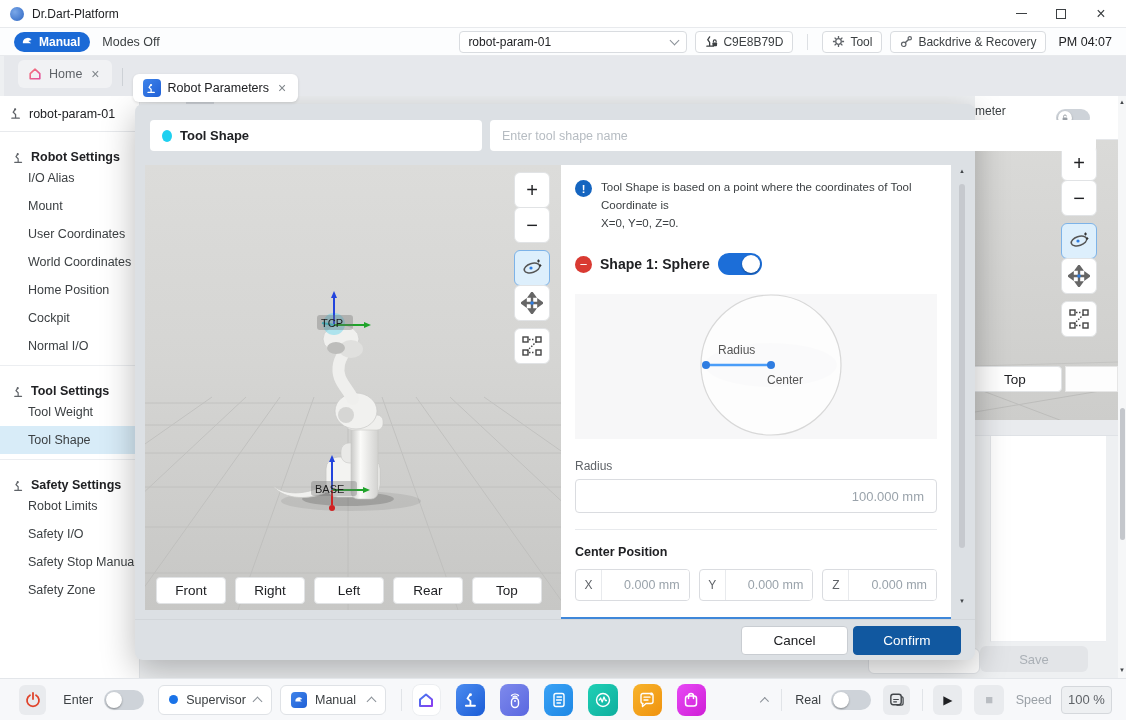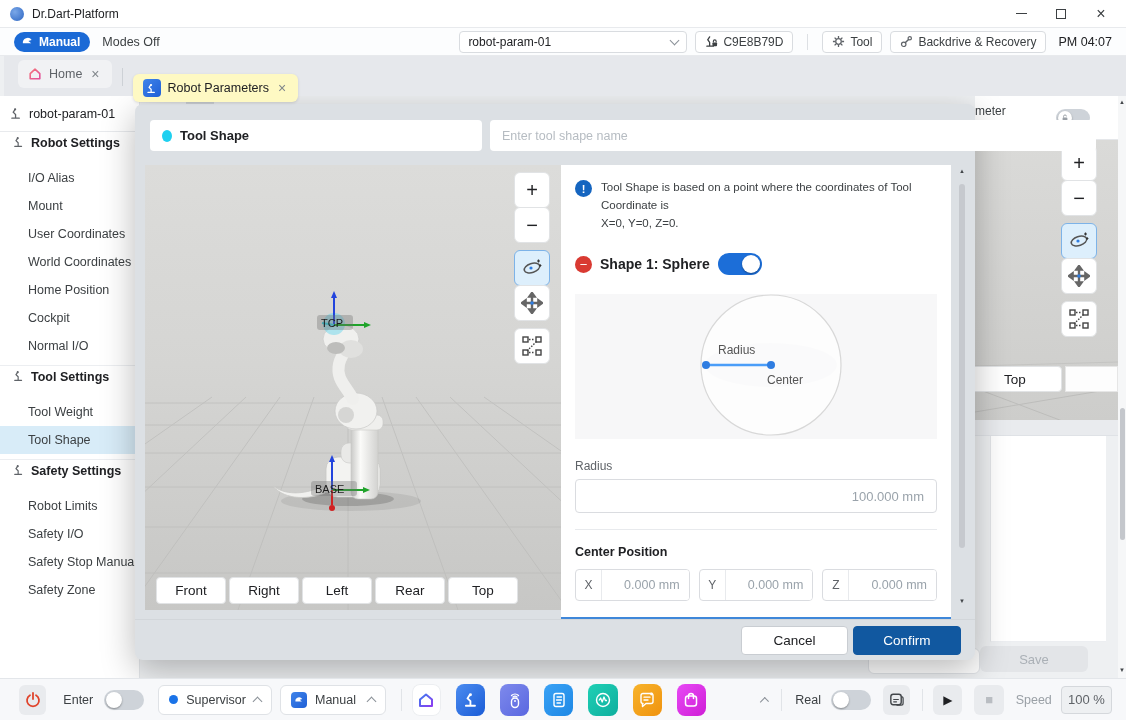--- a/index.html
+++ b/index.html
@@ -23,31 +23,31 @@
   .param-select { margin-left:auto; width:228px; height:22px; border:1px solid #d9dce0; border-radius:4px; background:#fff; display:flex; align-items:center; padding:0 8px; font-size:12px; color:#202124; }
   .param-select .chev-down { margin-left:auto; }
   .tb-btn { height:22px; border:1px solid #d9dce0; border-radius:4px; background:#fff; display:flex; align-items:center; gap:5px; padding:0 9px; font-size:12px; color:#3c4043; margin-left:8px; }
   .tb-sep { width:1px; height:16px; background:#dde0e4; margin:0 6px 0 14px; }
   .tb-time { margin-left:12px; font-size:12.5px; color:#202124; }
 
   
   .tabbar { position:absolute; left:4px; top:56px; width:1126px; height:40px; background:#e6e8ec; display:flex; align-items:center; padding:0 0 5px 14px; z-index:25; }
   .tab { height:28px; border-radius:6px; display:flex; align-items:center; gap:7px; padding:0 10px; font-size:12.5px; }
   .tab.inactive { background:rgba(255,255,255,.45); color:#5f6368; }
-  .tab.active { background:#fef9c3; color:#202124; box-shadow:0 1px 3px rgba(0,0,0,.12); margin-left:10px;margin-top:29px; }
+  .tab.active { background:#ffffff; color:#202124; box-shadow:0 1px 3px rgba(0,0,0,.12); margin-left:10px;margin-top:29px; }
   .tab .close-x { color:#80868b; font-size:14px; padding:0 2px; }
   .tab-sep { width:1px; height:18px; background:#cdd1d6; margin:0 0 5px 10px; align-self:flex-end; }
   .robot-chip { width:18px; height:18px; border-radius:4px; background:linear-gradient(135deg,#3f84ea,#1f5fd6); display:flex; align-items:center; justify-content:center; }
 
   
   .sidebar { position:absolute; left:0; top:96px; width:140px; height:582px; background:#fff; border-right:1px solid #e4e7ea; z-index:5; overflow:hidden; }
   .sb-header { height:36px; border-bottom:1px solid #e8eaed; display:flex; align-items:center; gap:6px; padding:0 10px; font-size:12.5px; color:#202124; white-space:nowrap; }
   .sb-section { padding-top:4px; }
   .sb-section + .sb-section { border-top:1px solid #eceef1; margin-top:5px; }
-  .sb-title { height:28px; display:flex; align-items:flex-start; gap:6px; padding-left:13px; font-weight:bold; font-size:12.5px; color:#202124; white-space:nowrap; }
+  .sb-title { height:28px; display:flex; align-items:flex-end; gap:6px; padding-left:13px; font-weight:bold; font-size:12.5px; color:#202124; white-space:nowrap; }
   .sb-item { height:28px; display:flex; align-items:center; padding-left:28px; font-size:12.5px; color:#3c4043; white-space:nowrap; }
   .sb-item.active { background:#d8ecf8; }
 
   
   .bg-settings-strip { position:absolute; left:975px; top:96px; width:151px; height:44px; background:#fff; border-bottom:1px solid #e5e7ea; z-index:4; display:flex; align-items:center; justify-content:flex-end; gap:8px; padding-right:36px; font-size:12px; color:#3c4043; }
   .bg-viewport { position:absolute; left:975px; top:140px; width:143px; height:282px; background:linear-gradient(#dadad8, #cdcdcb); z-index:3; }
   .bg-strip2 { position:absolute; left:975px; top:420px; width:143px; height:16px; background:#e9ebee; border-bottom:1px solid #dfe2e6; z-index:3; }
   .bg-panel { position:absolute; left:990px; top:436px; width:116px; height:206px; background:#fff; border-left:1px solid #e3e5e8; border-bottom:1px solid #eceef1; z-index:3; }
   .bg-save { position:absolute; left:980px; top:646px; width:108px; height:26px; background:#e3e5e8; border-radius:6px; color:#aab0b6; display:flex; align-items:center; justify-content:center; font-size:13px; z-index:3; }
   .bg-top-btn { position:absolute; left:968px; top:366px; width:94px; height:26px; background:#fff; border:1px solid #e1e3e5; border-radius:4px; display:flex; align-items:center; justify-content:center; font-size:13.5px; color:#202124; z-index:3; }
@@ -72,21 +72,21 @@
   .modal-title-box { position:absolute; left:15px; top:16px; width:332px; height:31px; background:#fff; border-radius:4px; display:flex; align-items:center; gap:8px; padding:0 12px; }
   .cyan-dot { width:10px; height:12px; border-radius:50%; background:#1fd0f0; }
   .modal-title { font-weight:bold; font-size:13px; color:#202124; }
   .modal-name-input { position:absolute; left:355px; top:16px; width:606px; height:31px; background:#fff; border:none; border-radius:4px; padding:0 12px; font-size:12.5px; color:#202124; font-family:"Liberation Sans",sans-serif; }
   .modal-name-input::placeholder { color:#b6bcc2; }
 
   
   .vp { position:absolute; left:10px; top:61px; width:416px; height:445px; background:linear-gradient(#dcdcda 0%, #d5d5d3 45%, #c7c7c5 100%); overflow:hidden; }
   .vp svg.scene { position:absolute; left:0; top:0; }
   .vp-controls { position:absolute; right:11px; top:7px; }
-  .vp-views { position:absolute; left:11px; bottom:6px; display:flex; gap:3px; }
+  .vp-views { position:absolute; left:11px; bottom:6px; display:flex; gap:9px; }
   .view-btn { width:70px; height:27px; background:#fff; border:1px solid #e1e3e5; border-radius:4px; display:flex; align-items:center; justify-content:center; font-size:13.5px; color:#202124; }
 
   
   .panel { position:absolute; left:426px; top:61px; width:390px; height:454px; background:#fff; border-bottom:2px solid #3f87d9; overflow:hidden; }
   .panel-inner { padding:14px 14px 0 14px; }
   .info-row { display:flex; gap:9px; align-items:flex-start; }
   .info-icon { flex:0 0 auto; width:17px; height:17px; border-radius:50%; background:#1565c0; color:#fff; font-size:11px; font-weight:bold; display:flex; align-items:center; justify-content:center; margin-top:1px; }
   .info-text { font-size:11.5px; color:#3c4043; line-height:1.55; }
   .shape-row { display:flex; align-items:center; gap:8px; margin-top:21px; }
   .minus-icon { width:17px; height:17px; border-radius:50%; background:#d93a32; color:#fff; display:flex; align-items:center; justify-content:center; font-size:13px; line-height:1; }

